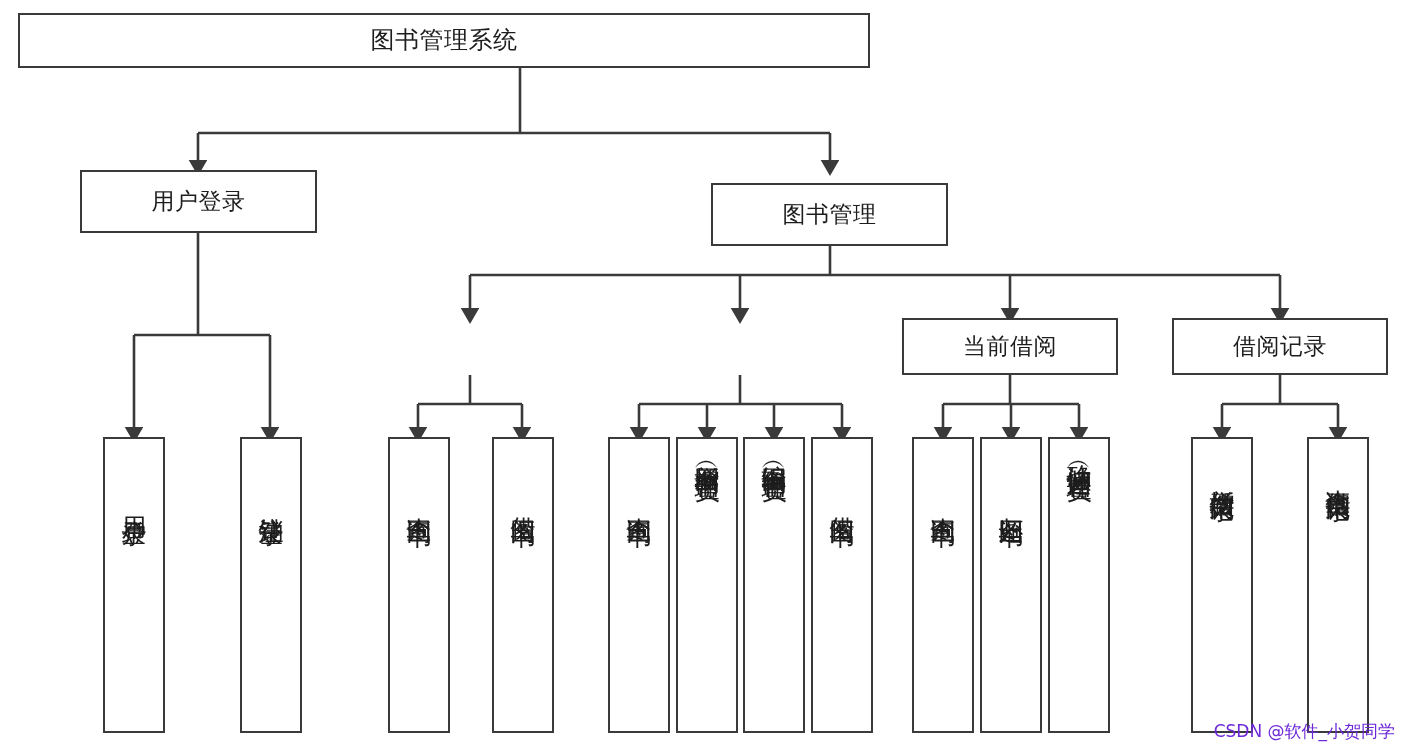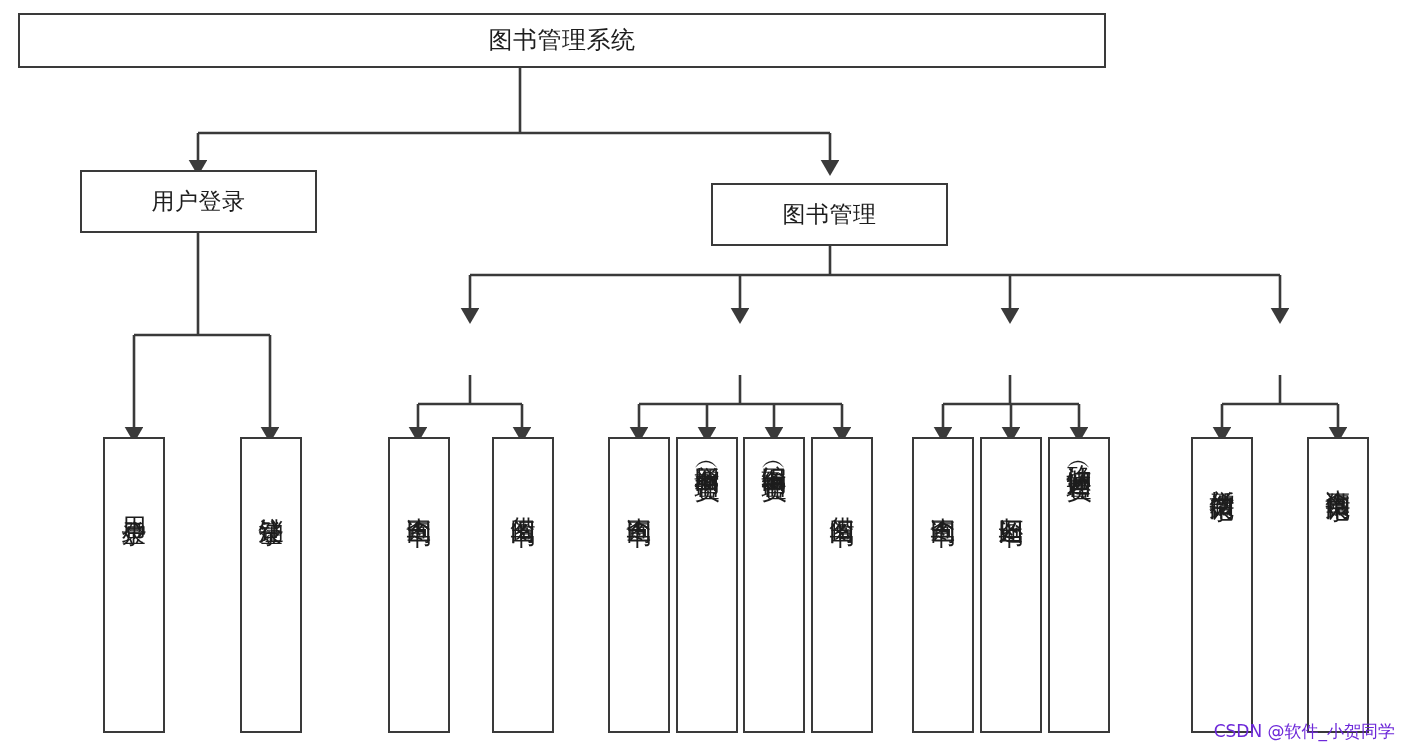--- a/index.html
+++ b/index.html
@@ -129,31 +129,37 @@
       <path d="M1011,404 L1011,430" marker-end="url(#arrow)"></path>
       <path d="M1079,404 L1079,430" marker-end="url(#arrow)"></path>
 
       <path d="M1280,375 L1280,404"></path>
       <path d="M1222,404 L1338,404"></path>
       <path d="M1222,404 L1222,430" marker-end="url(#arrow)"></path>
       <path d="M1338,404 L1338,430" marker-end="url(#arrow)"></path>
     </g>
   </svg>
 
-  <div class="node horiz root" style="left:18px; top:13px; width:1088px; height:55px;">
+  <div class="node horiz root" style="left:18px; top:13px; width:852px; height:55px;">
     <span class="node-label">图书管理系统</span>
   </div>
 
   <div class="node horiz" style="left:80px; top:170px; width:237px; height:63px;">
     <span class="node-label">用户登录</span>
   </div>
   <div class="node horiz" style="left:711px; top:183px; width:237px; height:63px;">
     <span class="node-label">图书管理</span>
   </div>
 
+  <div class="node horiz" style="left:902px; top:318px; width:216px; height:57px;">
+    <span class="node-label">当前借阅</span>
+  </div>
+  <div class="node horiz" style="left:1172px; top:318px; width:216px; height:57px;">
+    <span class="node-label">借阅记录</span>
+  </div>
 
   <div class="node vert short" style="left:103px; top:437px; width:62px; height:296px;">
     <span class="node-label">用户登录</span>
   </div>
   <div class="node vert short" style="left:240px; top:437px; width:62px; height:296px;">
     <span class="node-label">注销登录</span>
   </div>
 
   <div class="node vert short" style="left:388px; top:437px; width:62px; height:296px;">
     <span class="node-label">查询图书</span>

